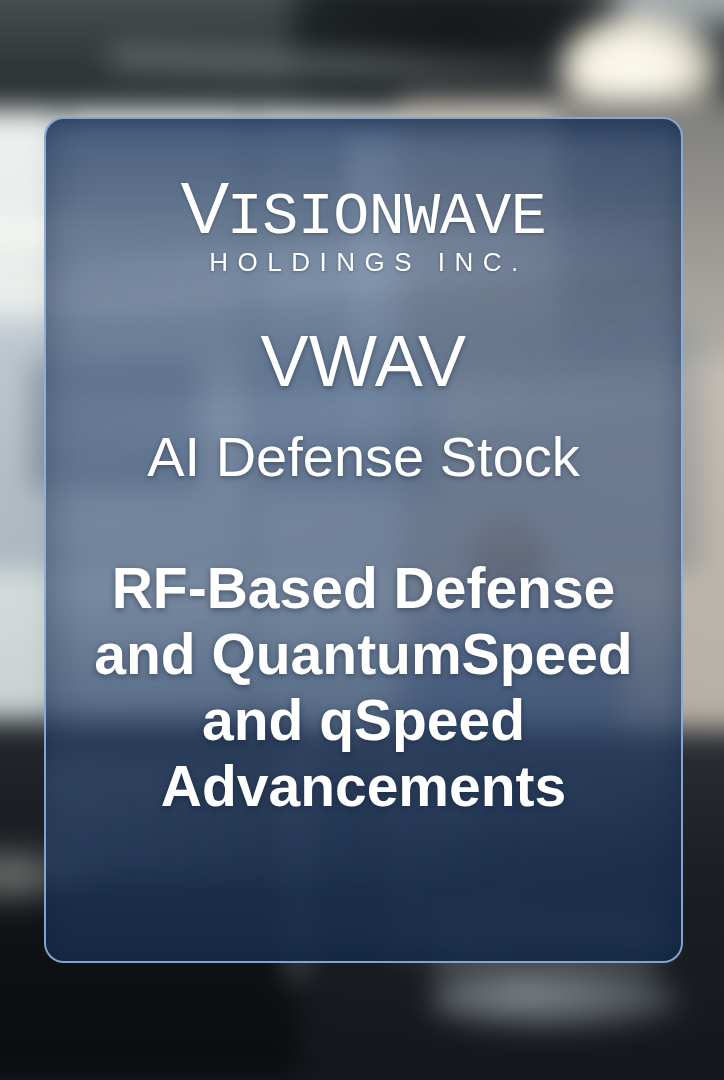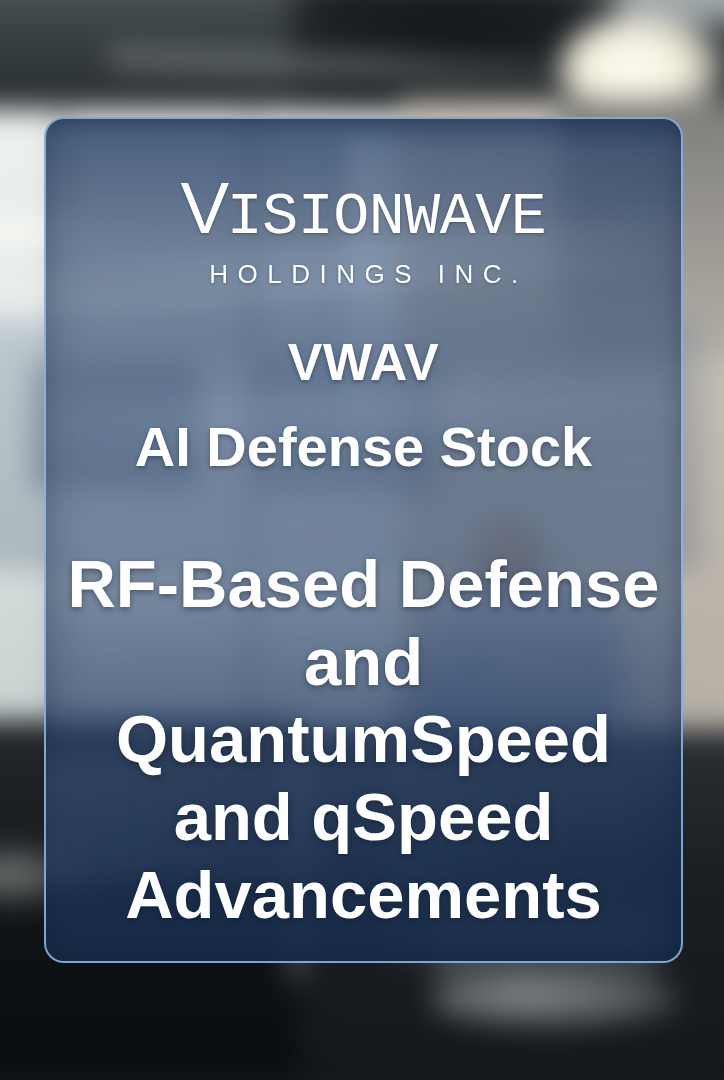--- a/index.html
+++ b/index.html
@@ -238,51 +238,50 @@
   #logo-wordmark .rest{
     font-size:60px;
     letter-spacing:-0.5px;
     font-family:Liberation Mono, monospace;
   }
   #logo-subline{
     color:#ffffff;
     font-size:26px;
     font-weight:400;
     letter-spacing:9.5px;
-    margin-top:12px;
     margin-left:10px;
     white-space:nowrap;
     text-shadow:0 1px 3px rgba(10,25,50,.35);
   }
 
   
   #ticker{
     position:relative; z-index:2;
     color:#ffffff;
-    font-size:52px;
-    font-weight:bold;
+    font-size:72px;
+    font-weight:normal;
     letter-spacing:0.5px;
     margin-top:42px;
     text-shadow:0 2px 5px rgba(10,25,50,.4);
   }
   #subtitle{
     position:relative; z-index:2;
     color:#ffffff;
     font-size:56px;
-    font-weight:bold;
+    font-weight:normal;
     letter-spacing:0px;
     margin-top:22px;
     text-shadow:0 2px 5px rgba(10,25,50,.4);
   }
 
   
   #headline{
     position:relative; z-index:2;
     color:#ffffff;
-    font-size:67px;
+    font-size:57px;
     font-weight:bold;
     line-height:1.16;
     text-align:center;
     margin-top:66px;
     width:612px;
     text-shadow:0 2px 6px rgba(10,25,50,.45);
   }
 </style>
 </head>
 <body>

